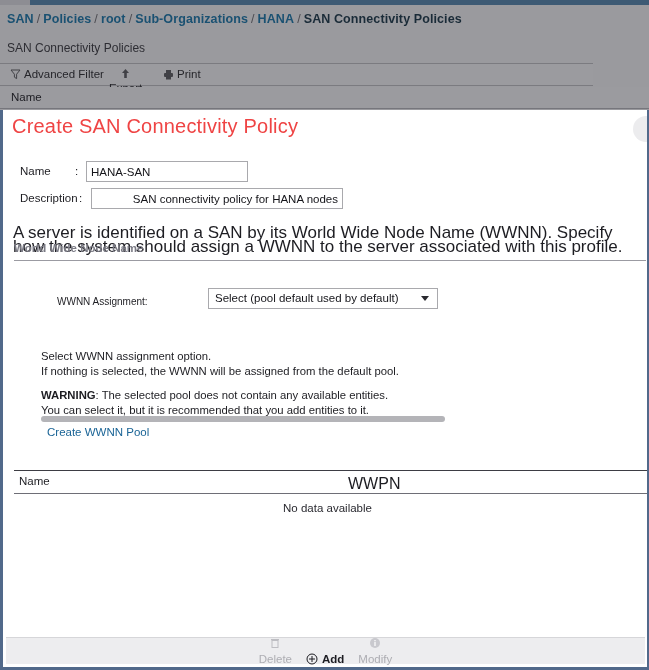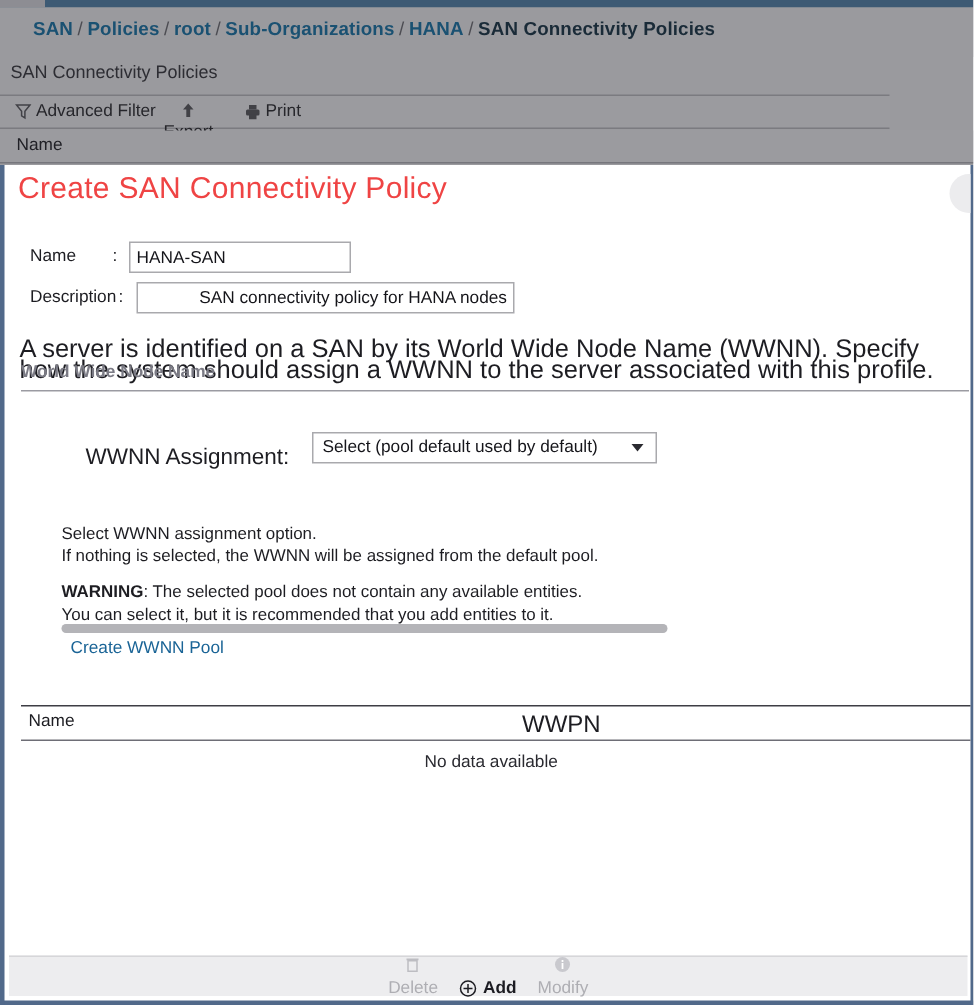--- a/index.html
+++ b/index.html
@@ -38,21 +38,21 @@
   }
 
   .breadcrumb-bar {
     position: absolute;
     left: 0; top: 5px;
     width: 649px; height: 33px;
     background: #9a9a9e;
   }
   .breadcrumb {
     position: absolute;
-    left: 22px; top: 7px;
+    left: 7px; top: 7px;
     font-size: 12.5px;
     font-weight: bold;
     color: #1f4e66;
     white-space: nowrap;
     letter-spacing: 0.1px;
   }
   .breadcrumb .crumb {
     color: #1a5172;
     text-decoration: none;
   }
@@ -184,21 +184,21 @@
     color: #15151a;
     padding: 0 4px;
     outline: none;
   }
 
   .row-name  { top: 51px; }
   .row-desc  { top: 78px; }
 
   .row-name .field-label { left: 17px; }
   .row-desc .field-label { left: 17px; }
-  .row-name .field-input { left: 83px; width: 148px; }
+  .row-name .field-input { left: 83px; width: 162px; }
   .row-desc .field-input { left: 88px; width: 252px; text-align: right; }
   .row-desc .field-colon { left: 76px; }
 
   .helper-text {
     position: absolute;
     left: 10px; top: 116px;
     width: 630px;
     font-size: 17px;
     color: #1d1d22;
     line-height: 14px;
@@ -215,21 +215,21 @@
     position: absolute;
     left: 11px; top: 150px;
     width: 632px;
     border-top: 1px solid #9b9ba2;
   }
 
   
   .wwnn-label {
     position: absolute;
     left: 54px; top: 186px;
-    font-size: 15px;
+    font-size: 10px;
     color: #1d1d22;
   }
   .wwnn-select {
     position: absolute;
     left: 205px; top: 178px;
     width: 230px; height: 21px;
     box-sizing: border-box;
     border: 1px solid #a9a9ad;
     background: #ffffff;
     font-size: 11.5px;

